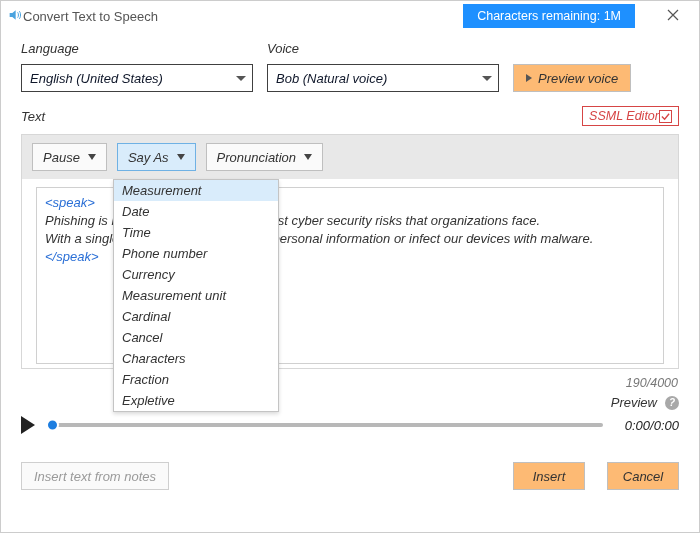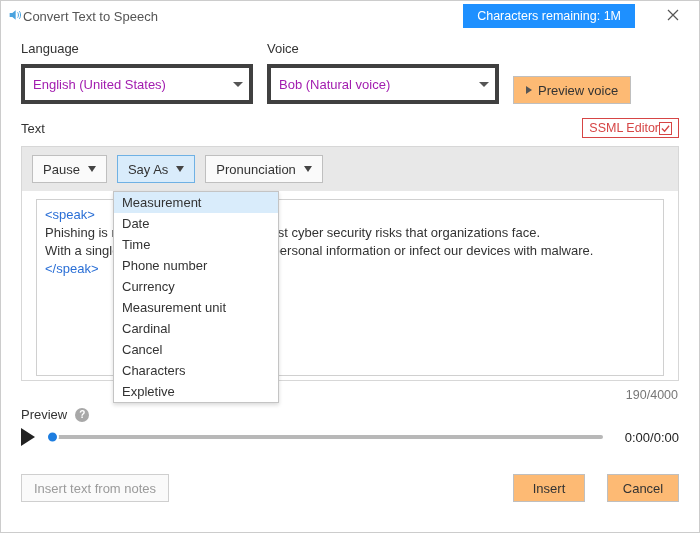--- a/index.html
+++ b/index.html
@@ -9,27 +9,27 @@
   }
   .titlebar {
     height: 30px; display: flex; align-items: center; padding: 0 4px 0 6px; position: relative;
   }
   .titlebar .title { flex: 1; color: #555; font-size: 13px; display: flex; align-items: center; gap: 4px;}
   .char-badge {
     background: #1e90ff; color: #fff; height: 24px; display: flex; align-items: center; padding: 0 14px; font-size: 12.5px; margin-right: 16px;
   }
   .title-close { width: 44px; height: 30px; display: flex; align-items: center; justify-content: center; color: #555;}
   .title-close svg { width: 12px; height: 12px; }
-  .body { padding: 10px 20px 12px 20px; }
+  .body { padding: 10px 20px 12px 20px; font-style: italic; }
   .row { display: flex; gap: 14px; margin-bottom: 10px;}
   .col { display: flex; flex-direction: column; }
   .lbl { font-size: 13px; color: #333; margin-bottom: 8px; }
   .select {
-    height: 40px; border: 4px solid #404040; background: #fff; display: flex; align-items:center; padding: 0 6px 0 8px; position: relative;
-    font-size: 13px; color: #a21caf;
+    height: 28px; border: 1px solid #404040; background: #fff; display: flex; align-items:center; padding: 0 6px 0 8px; position: relative;
+    font-size: 13px; color: #0f172a;
   }
   .select .arrow { margin-left: auto; }
   .btn {
     height: 28px; border: 1px solid #bfbfbf; background: #f3f3f3; display: inline-flex; align-items: center; padding: 0 12px; font-size: 13px; color: #333;
   }
   .btn.gray2 { background: #fdba74; }
   .text-row { display: flex; align-items:center; margin: 14px 0 8px 0; }
   .ssml-box {
     border: 1px solid #d64545; color: #d64545; display: flex; align-items:center; padding: 2px 6px; font-size: 12.5px;
   }
@@ -49,21 +49,21 @@
     position: absolute; left: 14px; top: 8px; right: 14px; bottom: 4px; border: 1px solid #d0d0d0; background: #fff; padding: 6px 8px; font-size: 13px; line-height: 18px;
     overflow: hidden;
   }
   .editor .tag { color: #2a6fd6; }
   .counter { position: absolute; right: 0; bottom: -22px; color: #777; font-size: 12.5px; }
   .dropdown {
     position: absolute; left: 91px; top: 0px; width: 166px; background: #fff; border: 1px solid #c4c4c4; box-shadow: 0 2px 4px rgba(0,0,0,.15); z-index: 30;
   }
   .dropdown .item { height: 21px; display:flex; align-items:center; padding: 0 8px; font-size: 13px; color: #333;}
   .dropdown .item.sel { background: #d9ecfb; }
-  .preview-row { display:flex; align-items:center; gap: 8px; margin-top: 26px; margin-bottom: 6px;}
+  .preview-row { display:flex; align-items:center; gap: 8px; margin-top: 26px; margin-bottom: 6px; justify-content: flex-end;}
   .preview-row .q {
     width: 14px; height: 14px; border-radius:50%; background: #a8a8a8; color:#fff; display:inline-flex; align-items:center; justify-content:center; font-size:10px; font-weight:bold;
   }
   .player { display:flex; align-items:center; gap: 14px; margin-bottom: 28px;}
   .play-tri { width: 0; height: 0; border-top: 9px solid transparent; border-bottom: 9px solid transparent; border-left: 14px solid #222;}
   .track { position: relative; flex:1; height: 4px; background: #b8b8b8; border-radius: 2px; }
   .thumb { position: absolute; left: 0; top: 50%; width: 13px; height: 13px; border-radius:50%; background:#1e7ee0; border:2px solid #fff; transform: translate(-3px,-50%); box-shadow: 0 0 0 1px #1e7ee0 inset;}
   .time { font-size: 13px; color:#222; width: 62px; text-align:right;}
   .bottom-row { display:flex; align-items:center; gap: 22px; }
   .bottom-row .spacer { flex:1; }
@@ -162,20 +162,21 @@
       <div class="dropdown">
         <div class="item sel">Measurement</div>
         <div class="item">Date</div>
         <div class="item">Time</div>
         <div class="item">Phone number</div>
         <div class="item">Currency</div>
         <div class="item">Measurement unit</div>
         <div class="item">Cardinal</div>
         <div class="item">Cancel</div>
         <div class="item">Characters</div>
+        <div class="item">Fraction</div>
         <div class="item">Expletive</div>
       </div>
 
       <div class="counter">190/4000</div>
     </div>
 
     <div class="preview-row">
       <span>Preview</span>
       <span class="q">?</span>
     </div>

